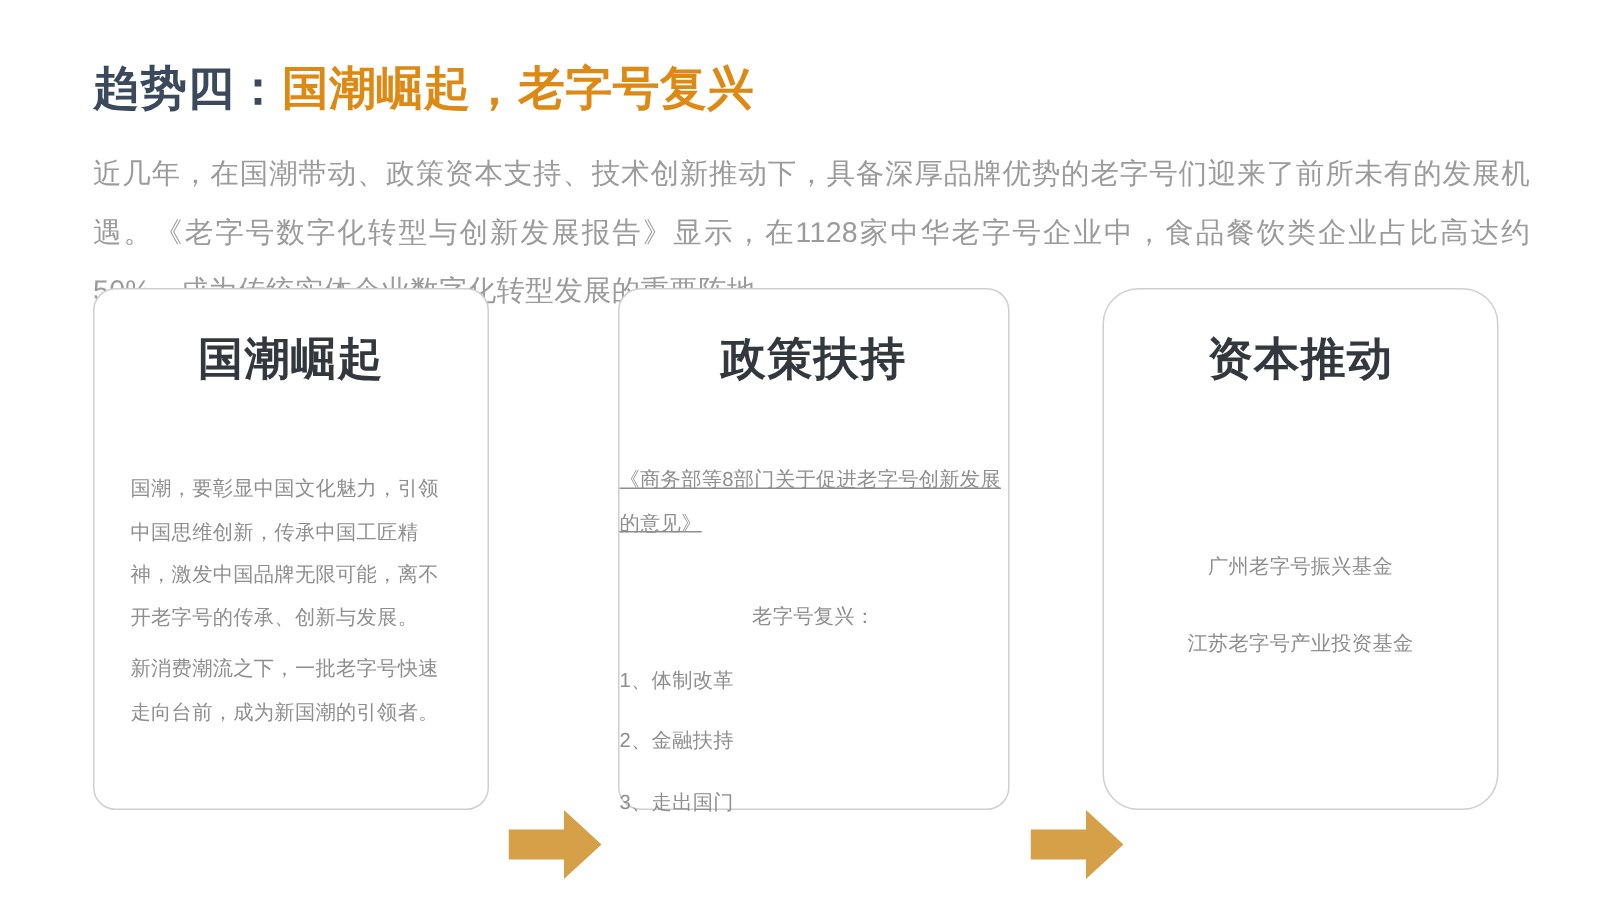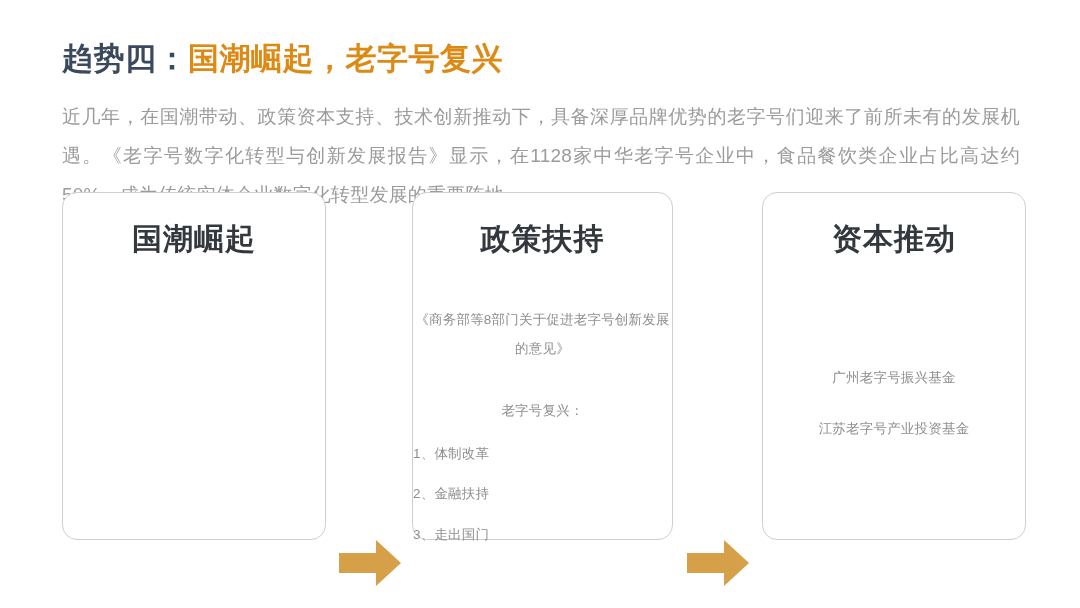--- a/index.html
+++ b/index.html
@@ -53,21 +53,21 @@
     position: absolute;
     top: 0;
     height: 348px;
     background: #ffffff;
     border: 1px solid #cfcfcf;
     border-radius: 15px;
     box-sizing: border-box;
   }
   .card-1 { left: 62px;  width: 264px; }
   .card-2 { left: 412px; width: 261px; }
-  .card-3 { left: 762px; width: 264px; }
+  .card-3 { left: 735px; width: 264px; border-radius: 24px; }
 
   .card-title {
     text-align: center;
     font-size: 30px;
     font-weight: bold;
     color: #33383e;
     letter-spacing: 1px;
     margin-top: 26px;
   }
 
@@ -82,22 +82,23 @@
   .c1-body {
     margin: 52px 0 0 24px;
     width: 218px;
     text-align: left;
   }
   .c1-body p { margin: 0 0 6px 0; }
 
   
   .c2-quote {
     margin-top: 46px;
-    text-align: center;
+    text-align: left;
     line-height: 2.12;
+    text-decoration: underline;
   }
   .c2-focus {
     margin-top: 34px;
     text-align: center;
   }
   .c2-list {
     margin-top: 14px;
     list-style: none;
     padding: 0;
     text-align: left;
@@ -128,20 +129,24 @@
 <div class="title">
   <span class="t-prefix">趋势四：</span><span class="t-accent">国潮崛起，老字号复兴</span>
 </div>
 
 <div class="intro">近几年，在国潮带动、政策资本支持、技术创新推动下，具备深厚品牌优势的老字号们迎来了前所未有的发展机遇。《老字号数字化转型与创新发展报告》显示，在1128家中华老字号企业中，食品餐饮类企业占比高达约50%，成为传统实体企业数字化转型发展的重要阵地。</div>
 
 <div class="card-row">
 
   <div class="card card-1">
     <div class="card-title">国潮崛起</div>
+    <div class="card-body c1-body">
+      <p>国潮，要彰显中国文化魅力，引领中国思维创新，传承中国工匠精神，激发中国品牌无限可能，离不开老字号的传承、创新与发展。</p>
+      <p>新消费潮流之下，一批老字号快速走向台前，成为新国潮的引领者。</p>
+    </div>
   </div>
 
   <div class="arrow arrow-1">
     <svg viewBox="0 0 62 46" xmlns="http://www.w3.org/2000/svg">
       <polygon points="0,13 37,13 37,0 62,23 37,46 37,33 0,33" fill="#d6a048"></polygon>
     </svg>
   </div>
 
   <div class="card card-2">
     <div class="card-title">政策扶持</div>

